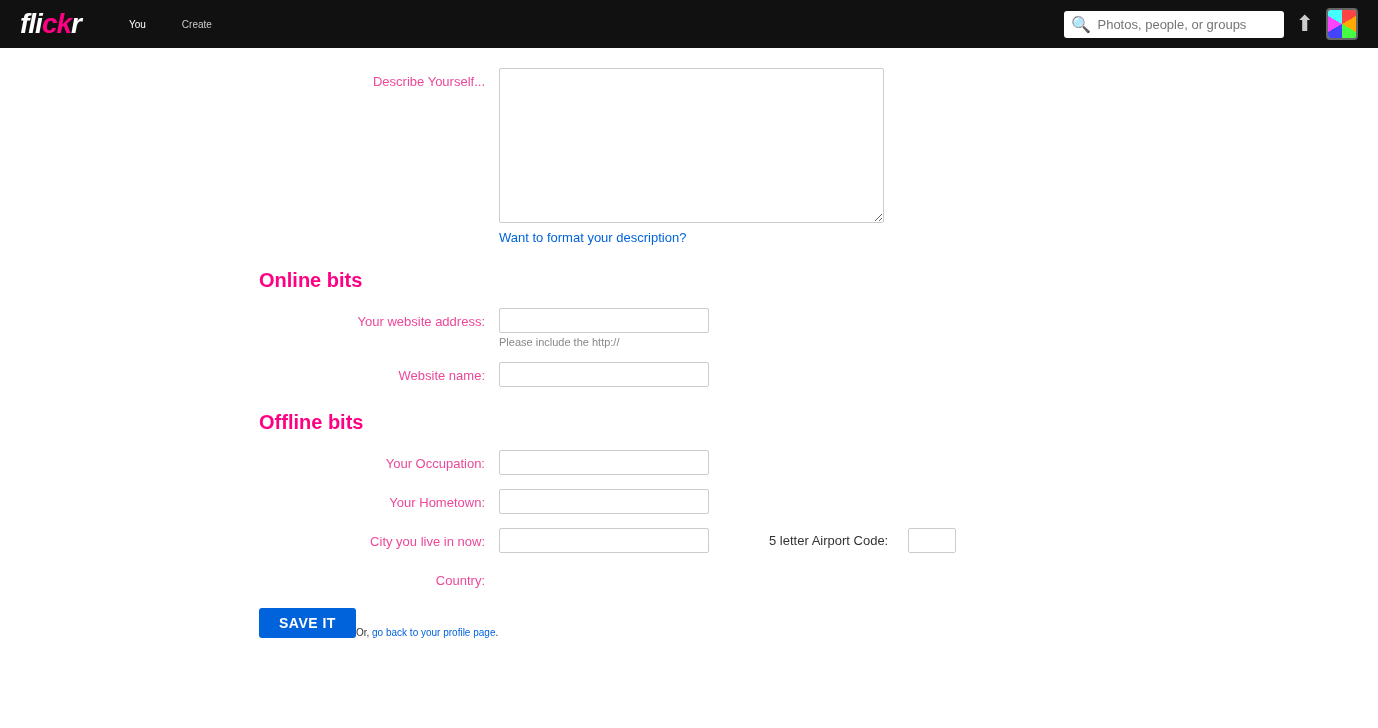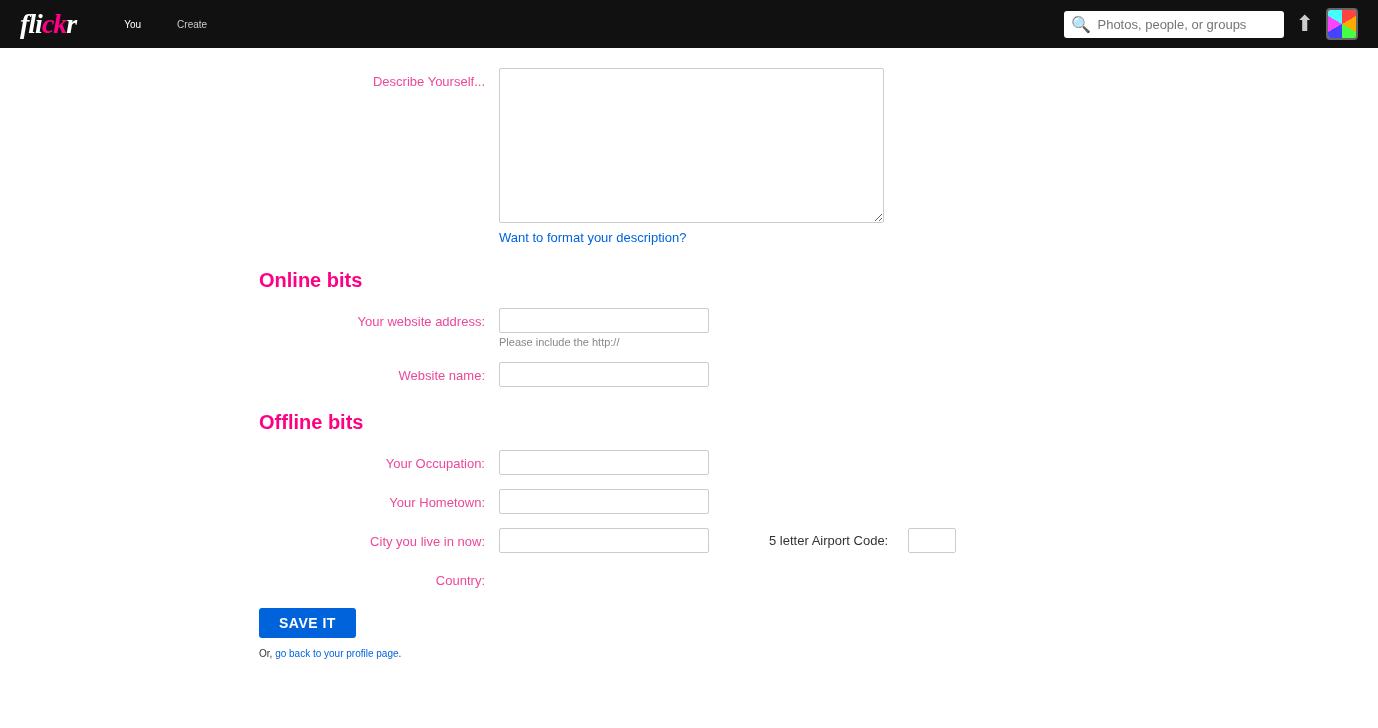--- a/index.html
+++ b/index.html
@@ -14,21 +14,21 @@
       height: 48px;
       position: relative;
     }
     .navbar-logo {
       color: #fff;
       font-size: 28px;
       font-weight: bold;
       font-style: italic;
       letter-spacing: -1px;
       margin-right: 30px;
-      font-family: Liberation Serif, serif;
+      font-family: Liberation Sans, sans-serif;
     }
     .navbar-logo span { color: #ff0084; }
     .nav-links {
       display: flex;
       gap: 0;
       align-items: center;
     }
     .nav-link {
       color: #ccc;
       text-decoration: none;
@@ -199,22 +199,22 @@
       padding: 7px 20px;
       font-size: 14px;
       font-weight: bold;
       border-radius: 3px;
       cursor: pointer;
       letter-spacing: 0.5px;
     }
 
     .save-row {
       display: flex;
-      flex-direction: column;
-      align-items: flex-start;
+      flex-direction: row;
+      align-items: flex-end;
       margin-top: 20px;
     }
     .back-text {
       margin-top: 10px;
       font-size: 10px;
       color: #333;
     }
     .back-text a {
       color: #0063dc;
       text-decoration: none;

